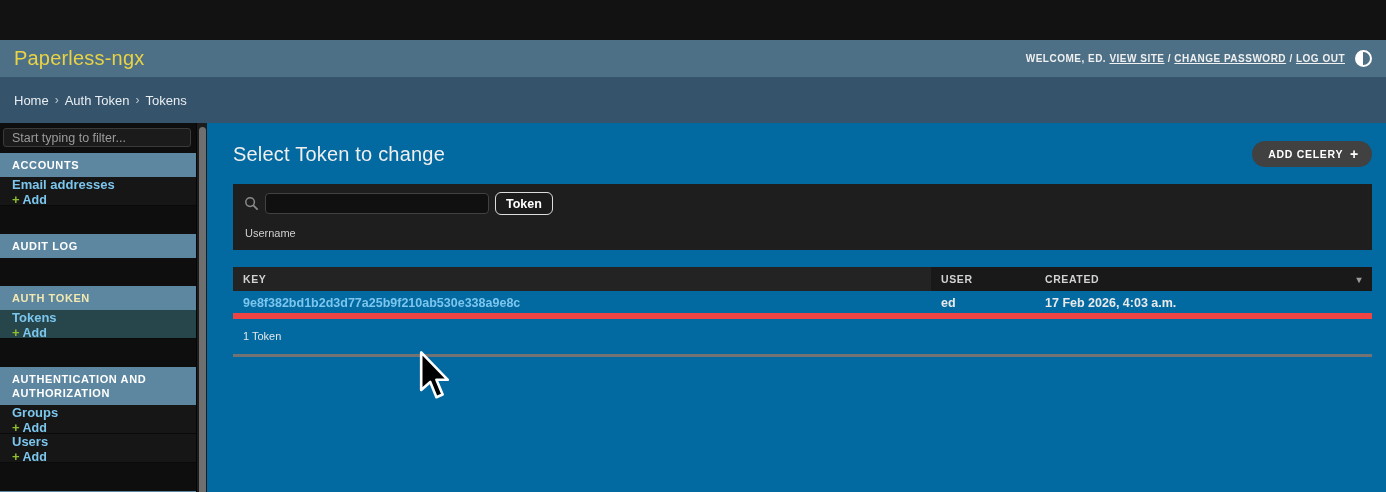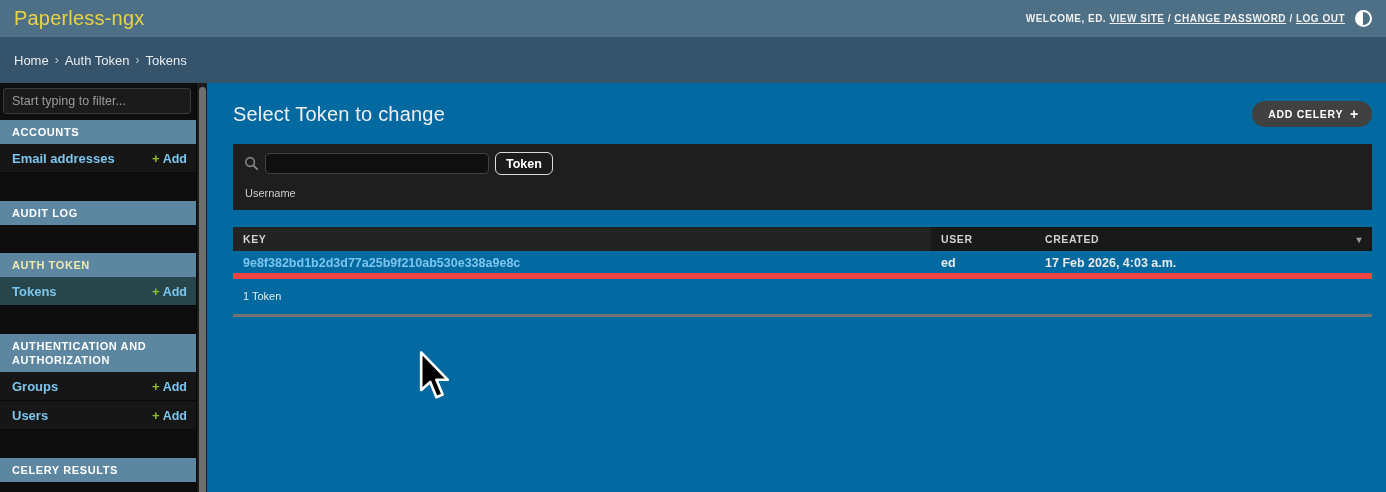--- a/index.html
+++ b/index.html
@@ -5,21 +5,21 @@
   * { margin:0; padding:0; box-sizing:border-box; }
   html,body { width:1386px; height:492px; overflow:hidden; }
   body {
     font-family:"Liberation Sans", sans-serif;
     background:#121212; color:#e8e8e8; position:relative;
   }
 
   
   .topbar {
     height:37px; background:#4d7086; display:flex; align-items:center;
-    justify-content:space-between; padding:0 14px;
+    justify-content:space-between; padding:0 14px;margin-top:40px;
   }
   .app-title { color:#e9d345; font-size:20px; font-weight:400; letter-spacing:.2px; }
   .user-tools { display:flex; align-items:center; gap:10px; }
   .user-tools .tools-text {
     font-size:10px; font-weight:700; letter-spacing:.5px; color:#f0f0f0;
   }
   .tools-text a-like, .tool-link { text-decoration:underline; cursor:pointer; }
   .theme-toggle {
     width:17px; height:17px; border:2px solid #fff; border-radius:50%;
     background:linear-gradient(90deg,#fff 0 50%, rgba(0,0,0,0) 50%);
@@ -35,35 +35,35 @@
   .crumb-sep { color:#b9c8d4; font-size:12px; }
 
   
   .layout { display:flex; height:424px; }
 
   
   .sidebar {
     width:196px; background:#0e0e0e; flex:0 0 196px; overflow:hidden;
   }
   .nav-filter {
-    display:block; width:188px; margin:5px 3px 6px 3px; height:26px;
+    display:block; width:188px; margin:5px 3px 6px 3px; height:19px;
     background:#1b1b1b; border:1px solid #3a3a3a; border-radius:3px;
     color:#cfcfcf; font-size:12.5px; padding:0 8px;
     font-family:"Liberation Sans", sans-serif;
   }
   .nav-filter::placeholder { color:#9b9b9b; }
   .side-module { margin-bottom:28px; }
   .side-caption {
     background:#5d87a1; color:#ffffff; font-size:11px; font-weight:700;
     letter-spacing:.6px; padding:5px 12px; line-height:14px; text-transform:uppercase;
   }
   .side-caption.active { color:#f3e9b0; }
   .side-row {
-    height:29px; display:flex; align-items:center; justify-content:space-between;
-    padding:0 9px 0 12px; background:#161616; border-bottom:1px solid #0a0a0a;
+    height:29px; display:flex; align-items:flex-start; justify-content:space-between;
+    padding:0 9px 0 12px; background:#161616; border-bottom:1px solid #0a0a0a;flex-direction:column;
   }
   .side-row.selected { background:#27464b; }
   .side-link { color:#7cc6ee; font-size:13px; font-weight:700; cursor:pointer; }
   .add-link { font-size:12.5px; font-weight:700; color:#7cc6ee; cursor:pointer; white-space:nowrap; }
   .add-link .plus { color:#8fbf2f; font-weight:700; margin-right:3px; font-size:13px; }
 
   
   .side-scrollbar {
     width:11px; flex:0 0 11px; background:#1c1c1c; position:relative;
     border-left:1px solid #060606;

